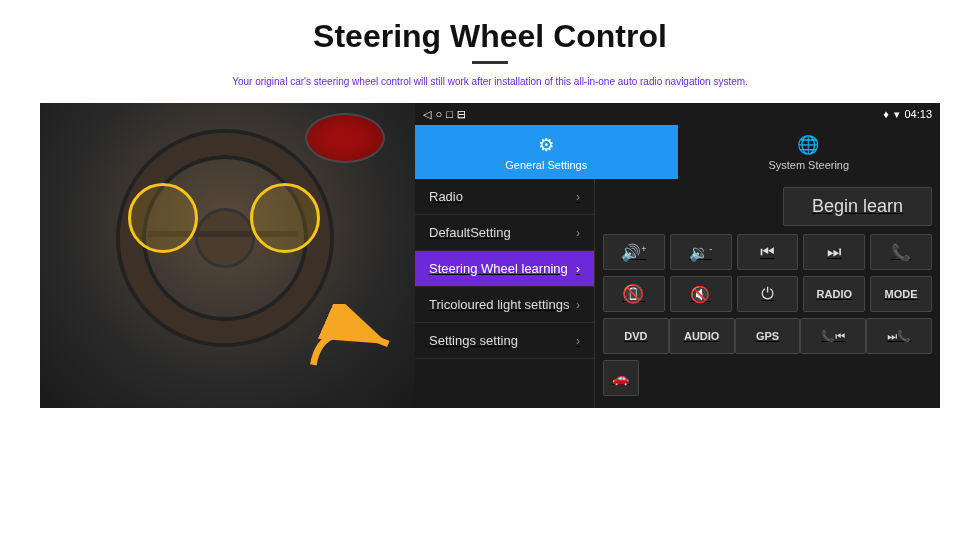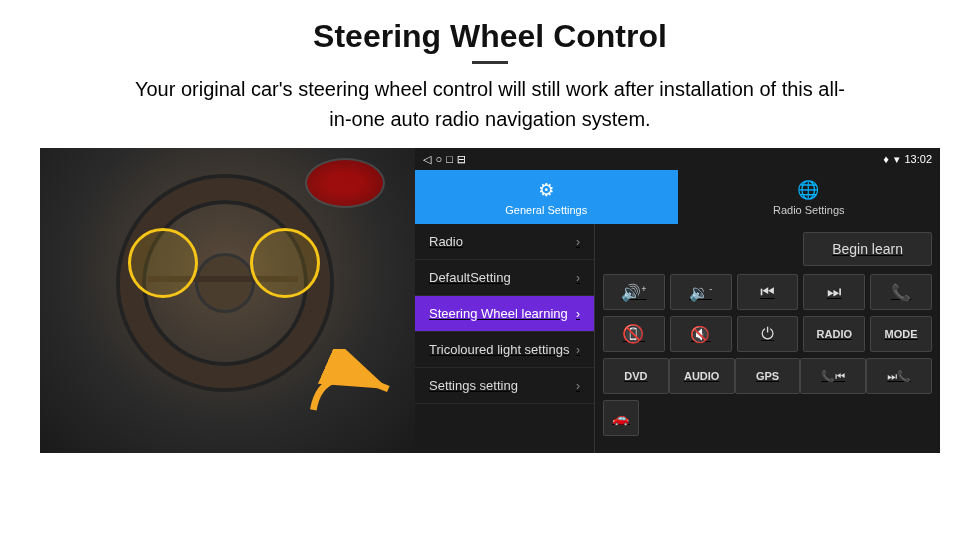--- a/index.html
+++ b/index.html
@@ -28,22 +28,22 @@
     }
 
     .divider {
       width: 36px;
       height: 3px;
       background: #333;
       margin: 0 auto 10px;
     }
 
     .subtitle {
-      font-size: 20px;
-      color: #000000;
+      font-size: 10px;
+      color: #6d28d9;
       text-align: center;
       max-width: 720px;
       line-height: 1.5;
       margin-bottom: 14px;
     }
 
     .content-row {
       display: flex;
       width: 100%;
       flex: 1;
@@ -273,21 +273,21 @@
       display: flex;
       justify-content: flex-end;
       margin-bottom: 2px;
     }
 
     .begin-learn-btn {
       background: #2a2a2a;
       border: 1px solid #444;
       color: #ddd;
       padding: 8px 28px;
-      font-size: 14px;
+      font-size: 18px;
       cursor: pointer;
       border-radius: 2px;
     }
 
     .ctrl-grid {
       display: grid;
       grid-template-columns: repeat(5, 1fr);
       gap: 5px;
     }
 
@@ -380,32 +380,32 @@
       <div class="status-bar">
         <div class="status-icons">
           <span>◁</span>
           <span>○</span>
           <span>□</span>
           <span>⊟</span>
         </div>
         <div class="status-right">
           <span>♦</span>
           <span>▾</span>
-          <span>13:02</span>
+          <span>04:13</span>
         </div>
       </div>
 
       <div class="tab-bar">
         <div class="tab active">
           <span class="tab-icon">⚙</span>
           <span>General Settings</span>
         </div>
         <div class="tab">
           <span class="tab-icon">🌐</span>
-          <span>Radio Settings</span>
+          <span>System Steering</span>
         </div>
       </div>
 
       <div class="settings-content">
 
         <div class="menu-list">
           <div class="menu-item">
             <span>Radio</span>
             <span class="menu-chevron">›</span>
           </div>

